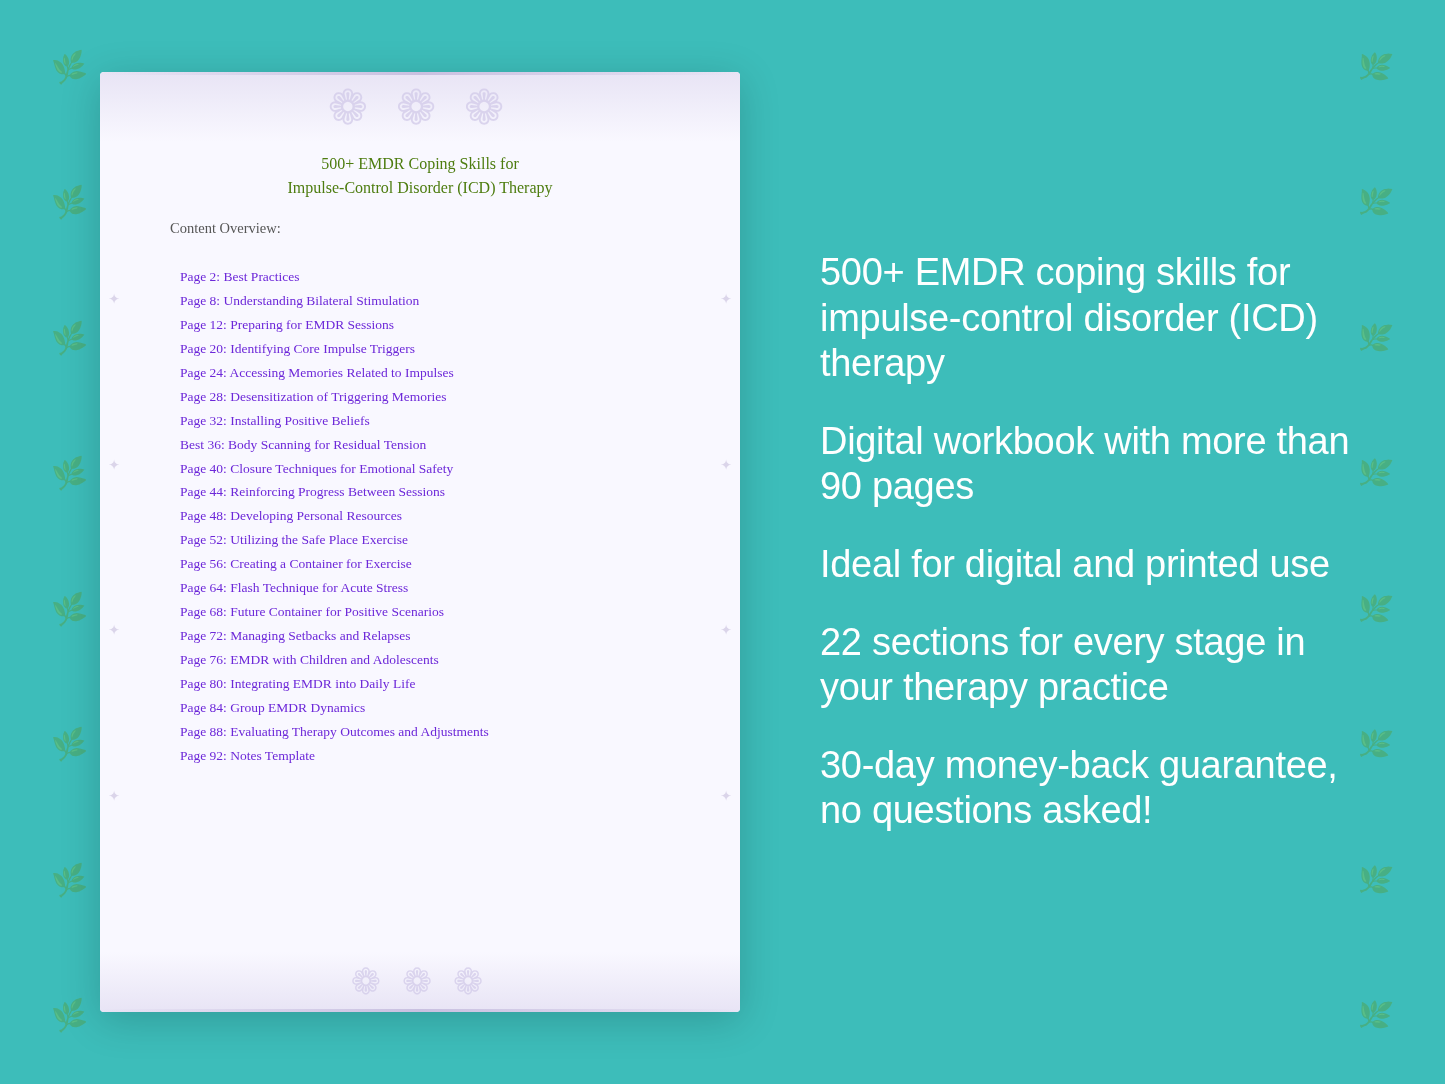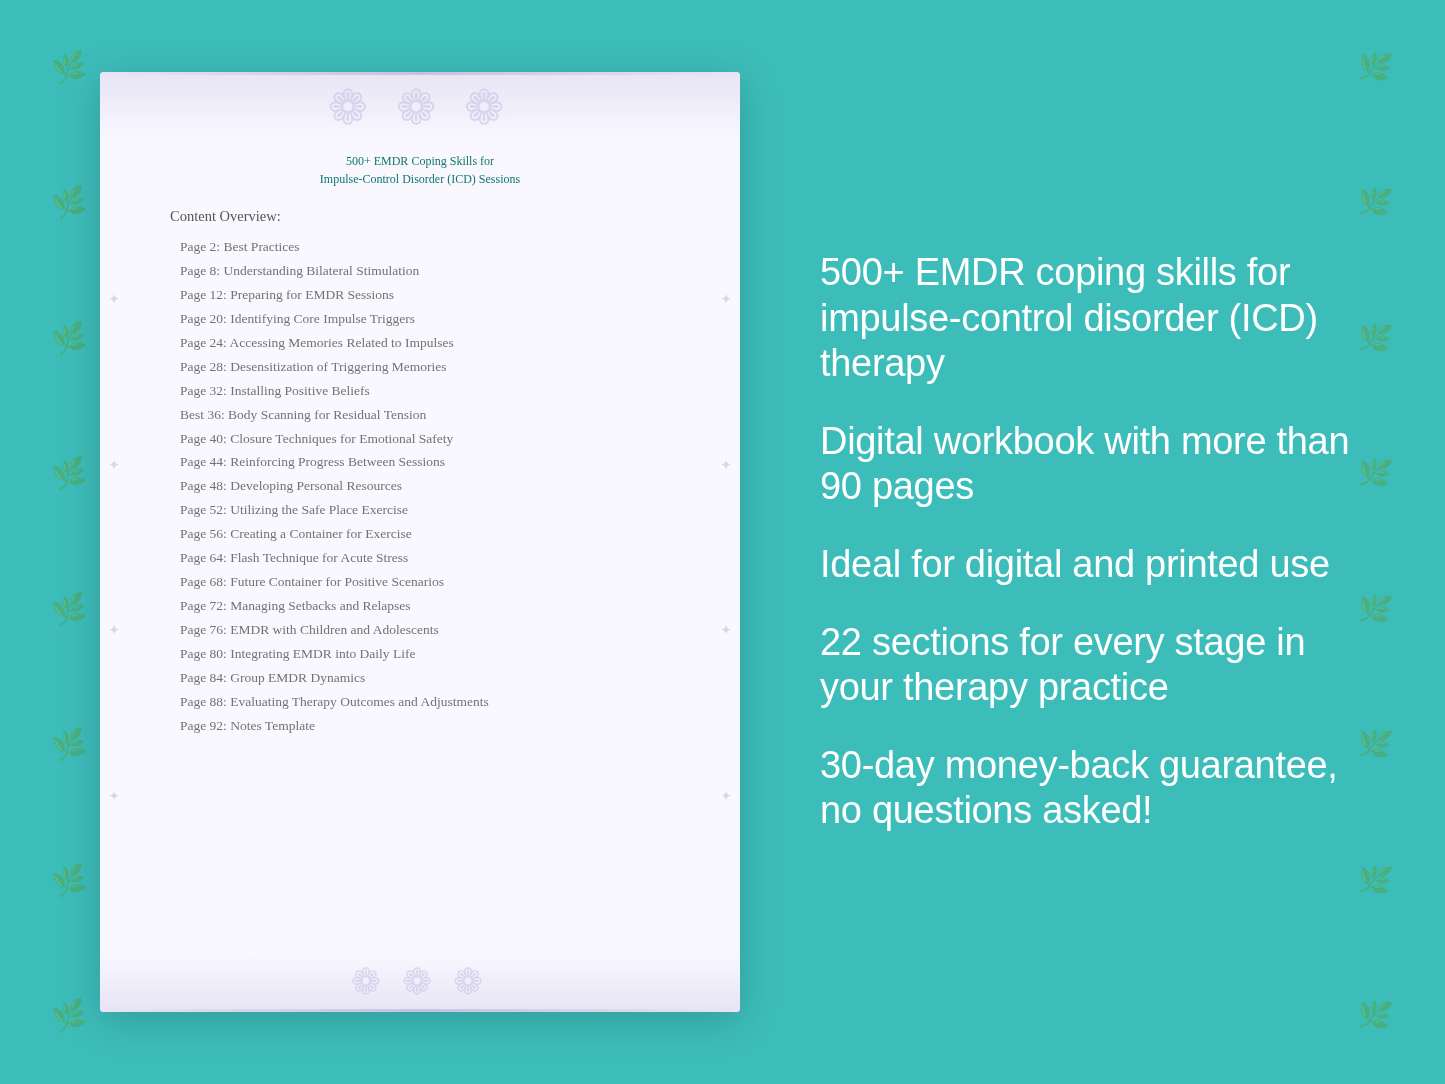--- a/index.html
+++ b/index.html
@@ -108,43 +108,43 @@
 
     
     .doc-content {
       flex: 1;
       padding: 10px 50px 20px 50px;
       overflow: hidden;
     }
 
     .doc-title {
       text-align: center;
-      font-size: 12px;
-      color: #0f766e;
+      font-size: 16px;
+      color: #4d7c0f;
       line-height: 1.5;
       margin-bottom: 20px;
       font-family: 'Georgia', serif;
     }
 
     .doc-content-label {
       font-size: 14.5px;
       color: #555;
       font-family: 'Georgia', serif;
-      margin-bottom: 10px;
+      margin-bottom: 28px;
       margin-left: 20px;
     }
 
     .toc-list {
       list-style: none;
       margin-left: 30px;
     }
 
     .toc-list li {
       font-size: 13.5px;
-      color: #737373;
+      color: #6d28d9;
       padding: 3.2px 0;
       font-family: 'Georgia', serif;
       line-height: 1.3;
     }
 
     
     .doc-bottom-border {
       height: 60px;
       background: linear-gradient(to top, #e8e4f5, #f9f8ff);
       display: flex;
@@ -227,21 +227,21 @@
   <div class="doc-side-right">
     <span class="doc-side-pattern">✦</span>
     <span class="doc-side-pattern">✦</span>
     <span class="doc-side-pattern">✦</span>
     <span class="doc-side-pattern">✦</span>
   </div>
 
   <div class="doc-content">
     <div class="doc-title">
       <span>500+ EMDR Coping Skills for</span><br>
-      <span>Impulse-Control Disorder (ICD) Sessions</span>
+      <span>Impulse-Control Disorder (ICD) Therapy</span>
     </div>
 
     <div class="doc-content-label">Content Overview:</div>
 
     <ul class="toc-list">
     <li>Page  2:  Best Practices</li>
         <li>Page  8:  Understanding Bilateral Stimulation</li>
         <li>Page 12:  Preparing for EMDR Sessions</li>
         <li>Page 20:  Identifying Core Impulse Triggers</li>
         <li>Page 24:  Accessing Memories Related to Impulses</li>

